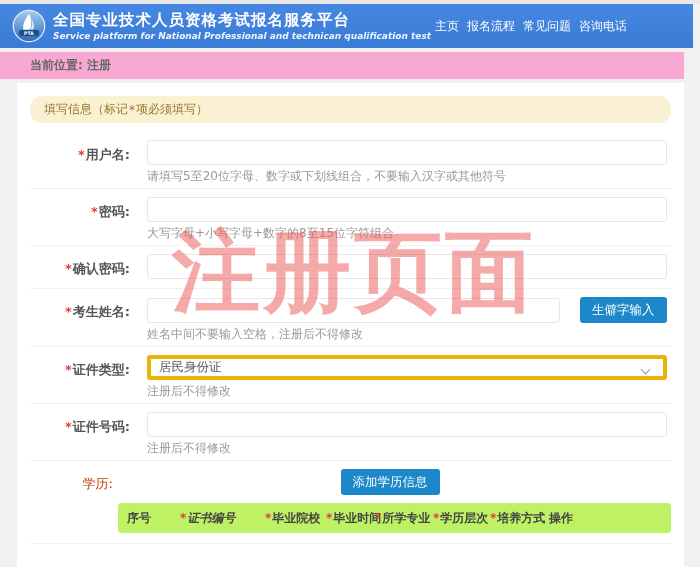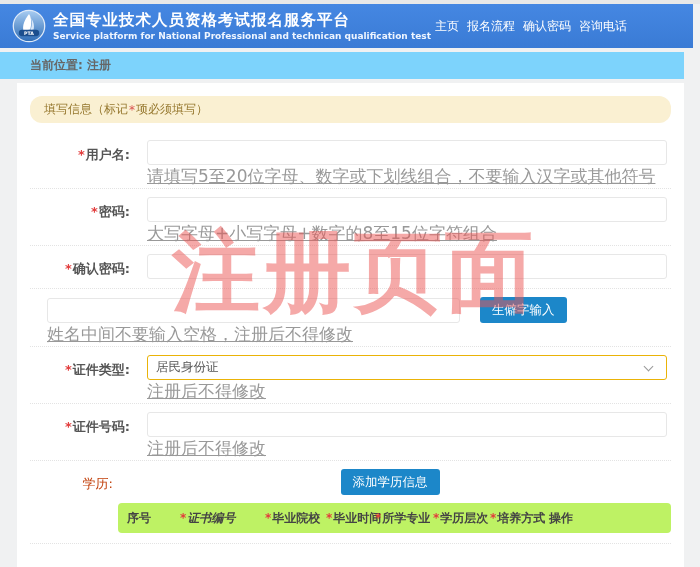--- a/index.html
+++ b/index.html
@@ -14,28 +14,28 @@
 
   
   .header {
     position:absolute; top:4px; left:0; width:693px; height:44px;
     background:linear-gradient(#4587e2,#3a7bd5);
     display:flex; align-items:center;
   }
   .logo { margin-left:12px; width:34px; height:34px; flex:0 0 auto; }
   .title-block { margin-left:7px; color:#fff; }
   .site-title { font-size:15.5px; font-weight:bold; letter-spacing:1px; line-height:19px; }
-  .site-subtitle { font-size:9px; font-weight:bold; color:#eef5ff; line-height:12px; }
+  .site-subtitle { font-size:9px; font-weight:bold; color:#eef5ff; line-height:12px;font-style:italic; }
   .nav { margin-left:auto; padding-right:66px; display:flex; gap:8px; }
   .nav-item { color:#fff; font-size:12px; cursor:pointer; white-space:nowrap; }
 
   
   .breadcrumb-bar {
     position:absolute; top:52px; left:0; width:684px; height:27px;
-    background:#7dd3fc; display:flex; align-items:center; padding-left:30px;
+    background:#f9a8d4; display:flex; align-items:center; padding-left:30px;
   }
   .breadcrumb { font-size:12px; font-weight:bold; color:#666; }
 
   
   .card { position:absolute; top:83px; left:17px; width:667px; height:484px; background:#fff; }
   .notice {
     margin:13px 13px 0 13px; height:27px; background:#faf0d2; border-radius:12px;
     display:flex; align-items:center; padding-left:14px;
     font-size:12px; color:#96782f;
   }
@@ -51,33 +51,33 @@
     width:100px; text-align:right; padding-top:6px;
     font-size:13px; font-weight:bold; color:#555; white-space:nowrap;
   }
   .req { color:#e23c3c; margin-right:1px; font-weight:bold; }
   .control-cell { margin-left:17px; flex:1; }
   .text-input {
     width:520px; height:25px; border:1px solid #e7e7e7; border-radius:3px;
     background:#fff; font-size:13px; color:#333; padding:0 8px; outline:none;
   }
   .text-input.short { width:413px; }
-  .hint { margin-top:4px; font-size:17px; line-height:14px; color:#999;text-decoration:underline; }
+  .hint { margin-top:4px; font-size:12px; line-height:14px; color:#999; }
   .no-hint { padding-bottom:9px; }
 
   .inline-group { display:flex; align-items:center; }
   .btn-blue {
     background:#1c87c9; color:#fff; border:none; border-radius:3px;
     font-size:12.5px; height:26px; padding:0 12px; cursor:pointer;
     font-family:inherit; white-space:nowrap;
   }
   .rare-btn { margin-left:20px; }
 
   .fake-select {
-    width:520px; height:25px; border:1px solid #eab308; border-radius:3px;
+    width:520px; height:25px; border:4px solid #eab308; border-radius:3px;
     display:flex; align-items:center; padding:0 12px 0 8px;
     font-size:12.5px; color:#555; cursor:pointer; position:relative;
   }
   .chev {
     position:absolute; right:14px; top:7px;
     width:7px; height:7px;
     border-right:1.5px solid #999; border-bottom:1.5px solid #999;
     transform:rotate(45deg);
   }
 
@@ -120,21 +120,21 @@
     <rect x="8" y="24.5" width="24" height="7.5" rx="3.7" fill="#1c4f8e"></rect>
     <text x="20" y="30.4" font-size="5.5" fill="#ffffff" text-anchor="middle" font-weight="bold">PTA</text>
   </svg>
   <div class="title-block">
     <div class="site-title">全国专业技术人员资格考试报名服务平台</div>
     <div class="site-subtitle">Service platform for National Professional and technican qualification test</div>
   </div>
   <div class="nav">
     <span class="nav-item">主页</span>
     <span class="nav-item">报名流程</span>
-    <span class="nav-item">确认密码</span>
+    <span class="nav-item">常见问题</span>
     <span class="nav-item">咨询电话</span>
   </div>
 </div>
 
 <div class="breadcrumb-bar">
   <span class="breadcrumb">当前位置: 注册</span>
 </div>
 
 <div class="card">
 
@@ -169,20 +169,23 @@
     <div class="form-row no-hint">
       <div class="label-cell">
         <span class="req">*</span><span>确认密码:</span>
       </div>
       <div class="control-cell">
         <input class="text-input" type="password" value="" style="">
       </div>
     </div>
 
     <div class="form-row">
+      <div class="label-cell">
+        <span class="req">*</span><span>考生姓名:</span>
+      </div>
       <div class="control-cell">
         <div class="inline-group">
           <input class="text-input short" type="text" value="" style="">
           <button class="btn-blue rare-btn">生僻字输入</button>
         </div>
         <div class="hint">姓名中间不要输入空格，注册后不得修改</div>
       </div>
     </div>
 
     <div class="form-row">

